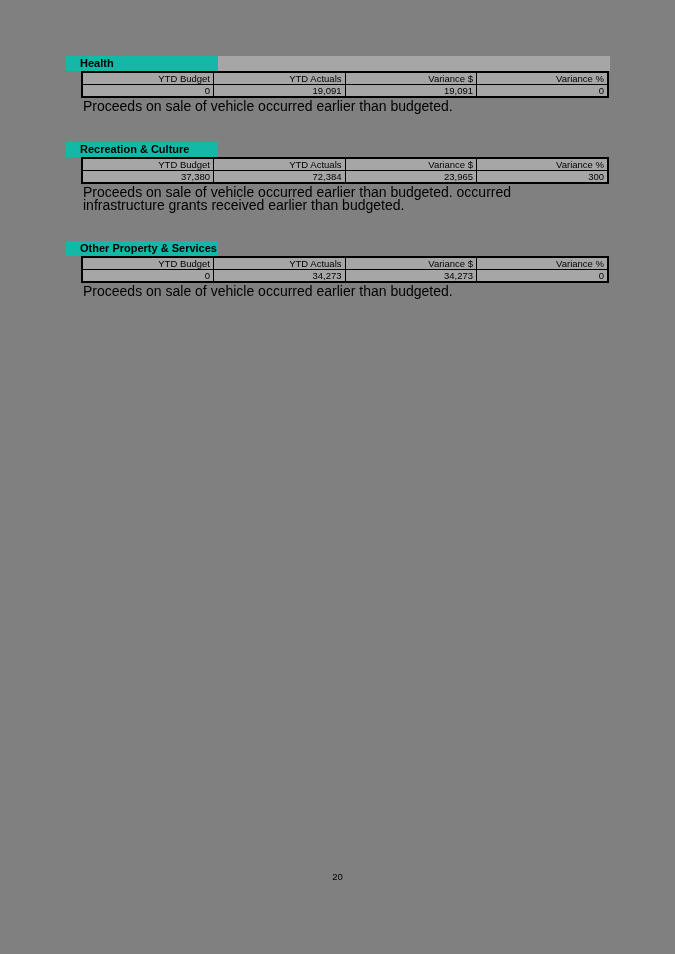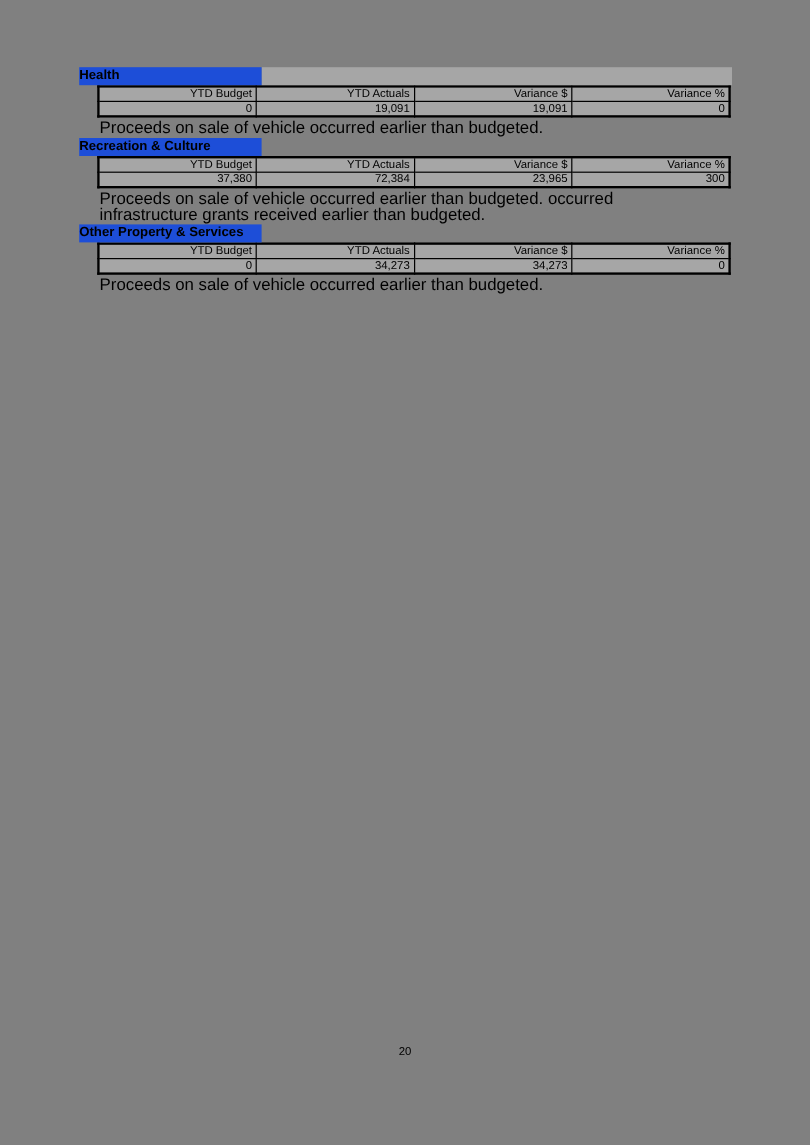--- a/index.html
+++ b/index.html
@@ -37,36 +37,36 @@
   .section-row {
     position: relative;
     width: 544px;
     height: 15px;
   }
   .section-label {
     position: absolute;
     left: 0; top: 0;
     width: 152px;
     height: 15px;
-    background: #1d4ed8;
+    background: #14b8a6;
     font-weight: bold;
     font-size: 11px;
     line-height: 15px;
-    padding-left: 0;
+    padding-left: 14px;
     white-space: nowrap;
   }
   .section-strip {
     position: absolute;
     left: 152px; top: 0;
     width: 392px;
     height: 15px;
     background: #A6A6A6;
   }
   .sec { margin-top: 0; }
-  .sec + .sec { margin-top: 2px; }
+  .sec + .sec { margin-top: 29px; }
   table.fin {
     margin-left: 15px;
     width: 528px;
     border-collapse: collapse;
     table-layout: fixed;
     border: 2px solid #000;
     background: #A6A6A6;
   }
   table.fin td {
     border: 1.5px solid #000;

